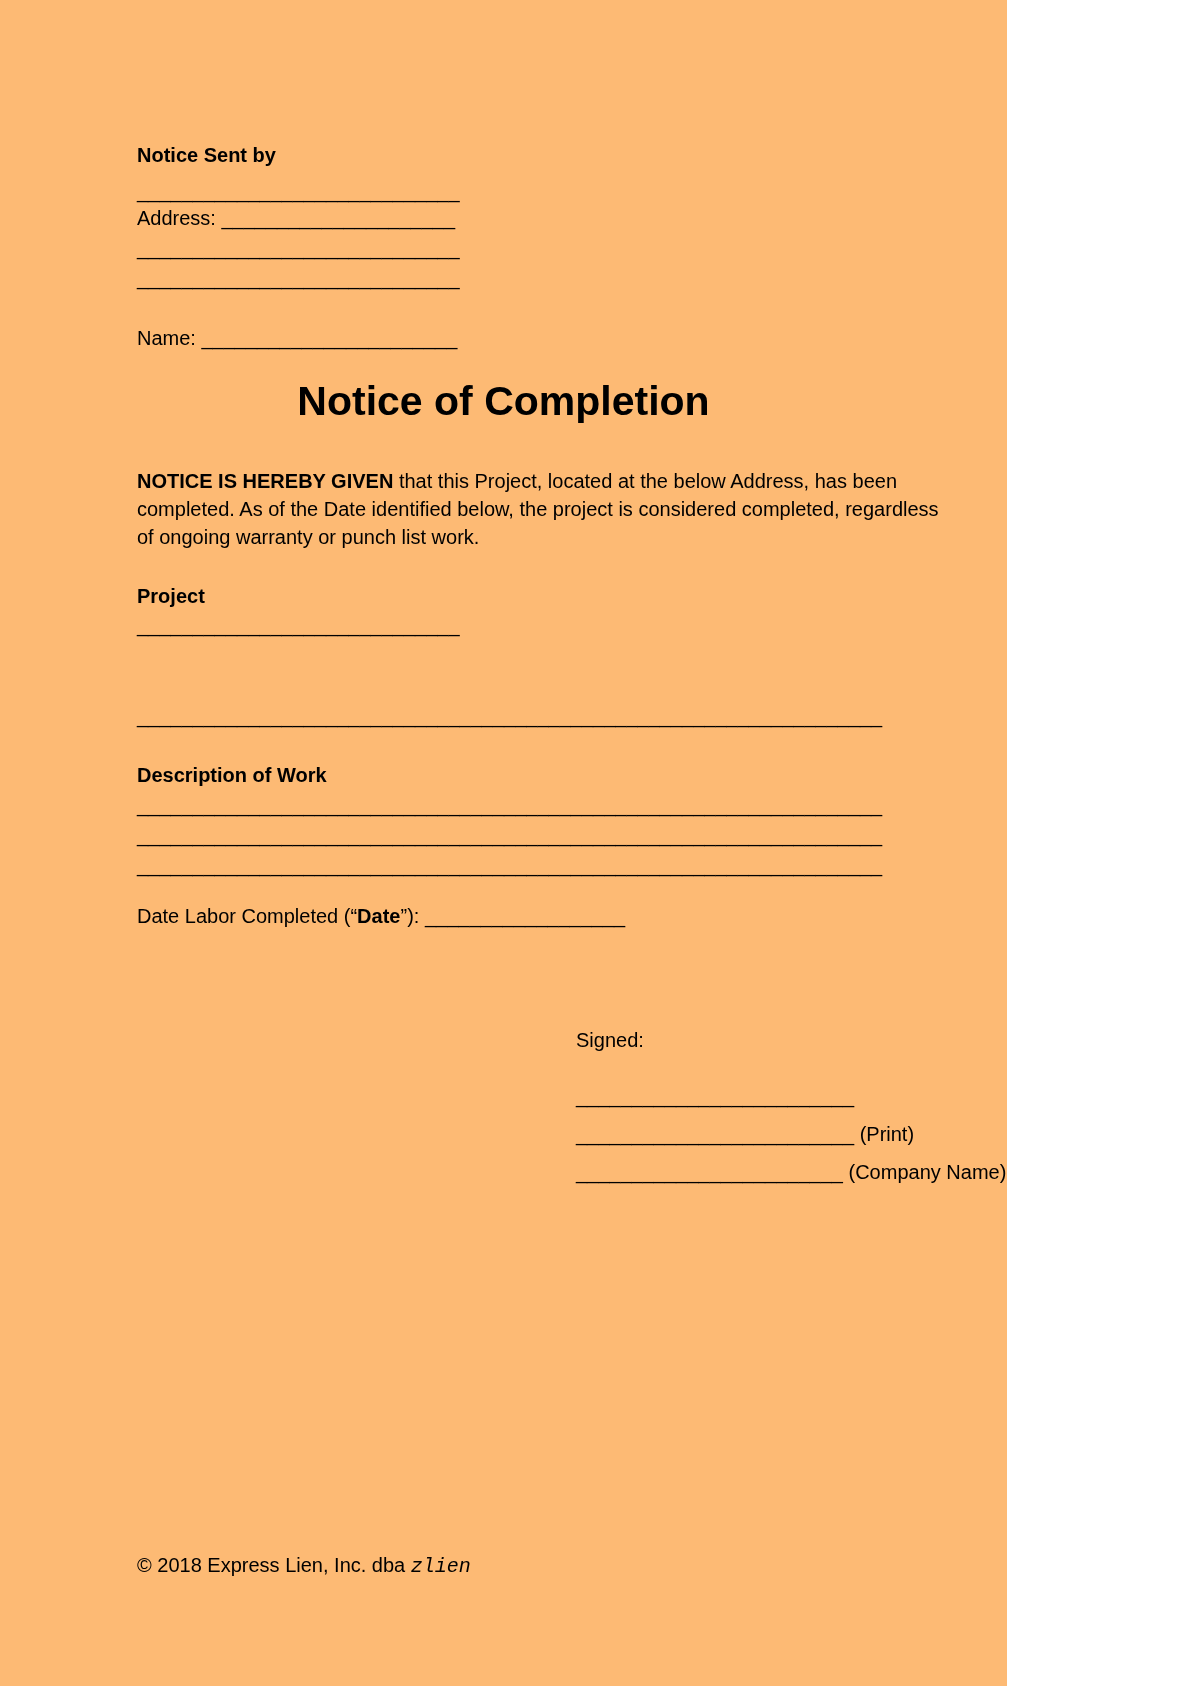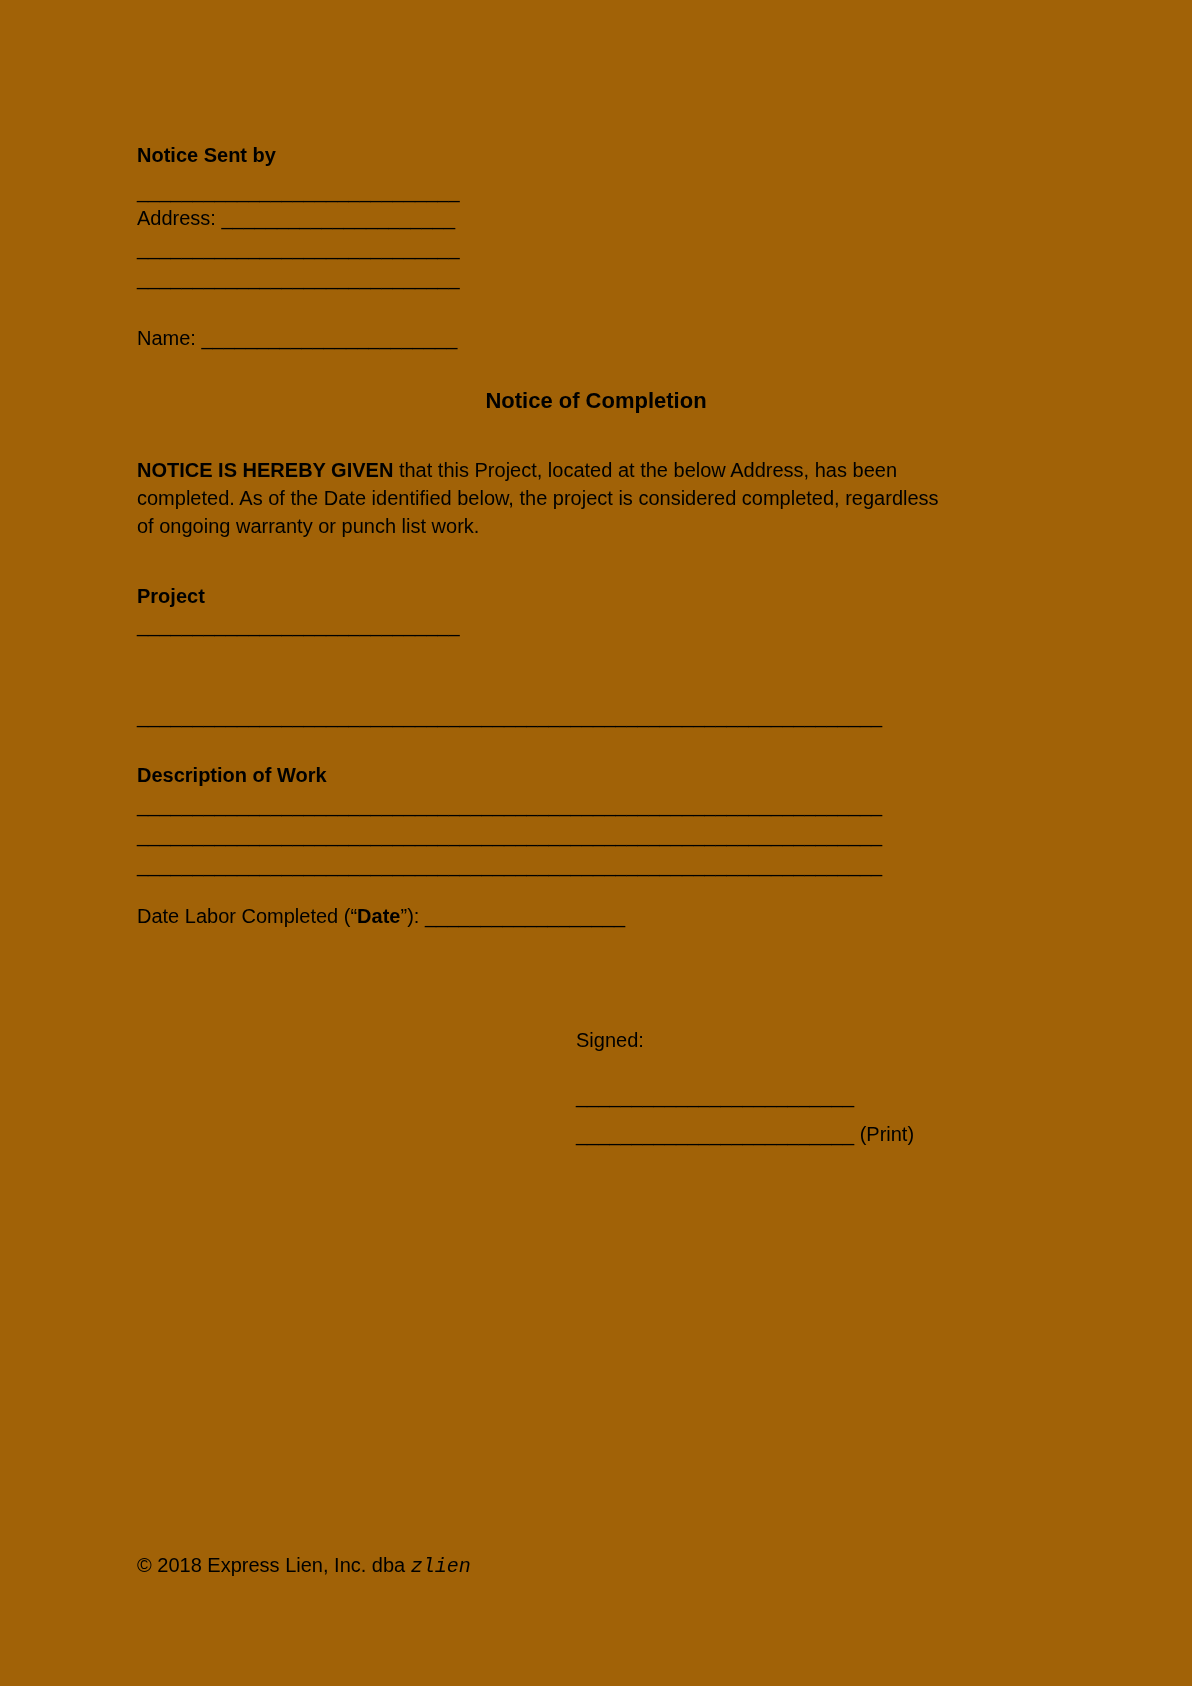--- a/index.html
+++ b/index.html
@@ -2,51 +2,52 @@
 <html><head>
 <meta charset="utf-8">
 <style>
   html, body {
     margin: 0;
     padding: 0;
     background: #ffffff;
   }
   .page {
     position: relative;
-    width: 1192px;
+    width: 1007px;
     height: 1686px;
-    background: #a16207;
+    background: #fdba74;
     color: #000000;
     font-family: "Liberation Sans", "DejaVu Sans", sans-serif;
     font-size: 20px;
     overflow: hidden;
   }
   .line {
     position: absolute;
     left: 137px;
     line-height: 24px;
     white-space: pre;
   }
   .bold { font-weight: bold; }
   .italic { font-style: italic; font-family: Liberation Mono, monospace; }
   .doc-title {
     position: absolute;
     left: 0;
     right: 0;
     text-align: center;
-    font-size: 22px;
+    font-size: 41px;
     font-weight: bold;
     line-height: 36px;
   }
   .paragraph {
     position: absolute;
     left: 137px;
     width: 822px;
     line-height: 28px;
     white-space: normal;
+    margin-top: 11px;
   }
   .sig {
     left: 576px;
   }
   .footer {
     position: absolute;
     left: 137px;
     line-height: 24px;
     white-space: pre;
   }
@@ -74,16 +75,17 @@
   <div class="line bold" style="top:763px">Description of Work</div>
   <div class="line" style="top:793px">___________________________________________________________________</div>
   <div class="line" style="top:823px">___________________________________________________________________</div>
   <div class="line" style="top:853px">___________________________________________________________________</div>
 
   <div class="line" style="top:904px"><span>Date Labor Completed (“</span><span class="bold">Date</span><span>”): </span><span>__________________</span></div>
 
   <div class="line sig" style="top:1028px">Signed:</div>
   <div class="line sig" style="top:1084px">_________________________</div>
   <div class="line sig" style="top:1122px"><span>_________________________</span><span> (Print)</span></div>
+  <div class="line sig" style="top:1160px"><span>________________________</span><span> (Company Name)</span></div>
 
   <div class="footer" style="top:1553px"><span>© 2018 Express Lien, Inc. dba </span><span class="italic">zlien</span></div>
 
 </div>
 
 </body></html>

